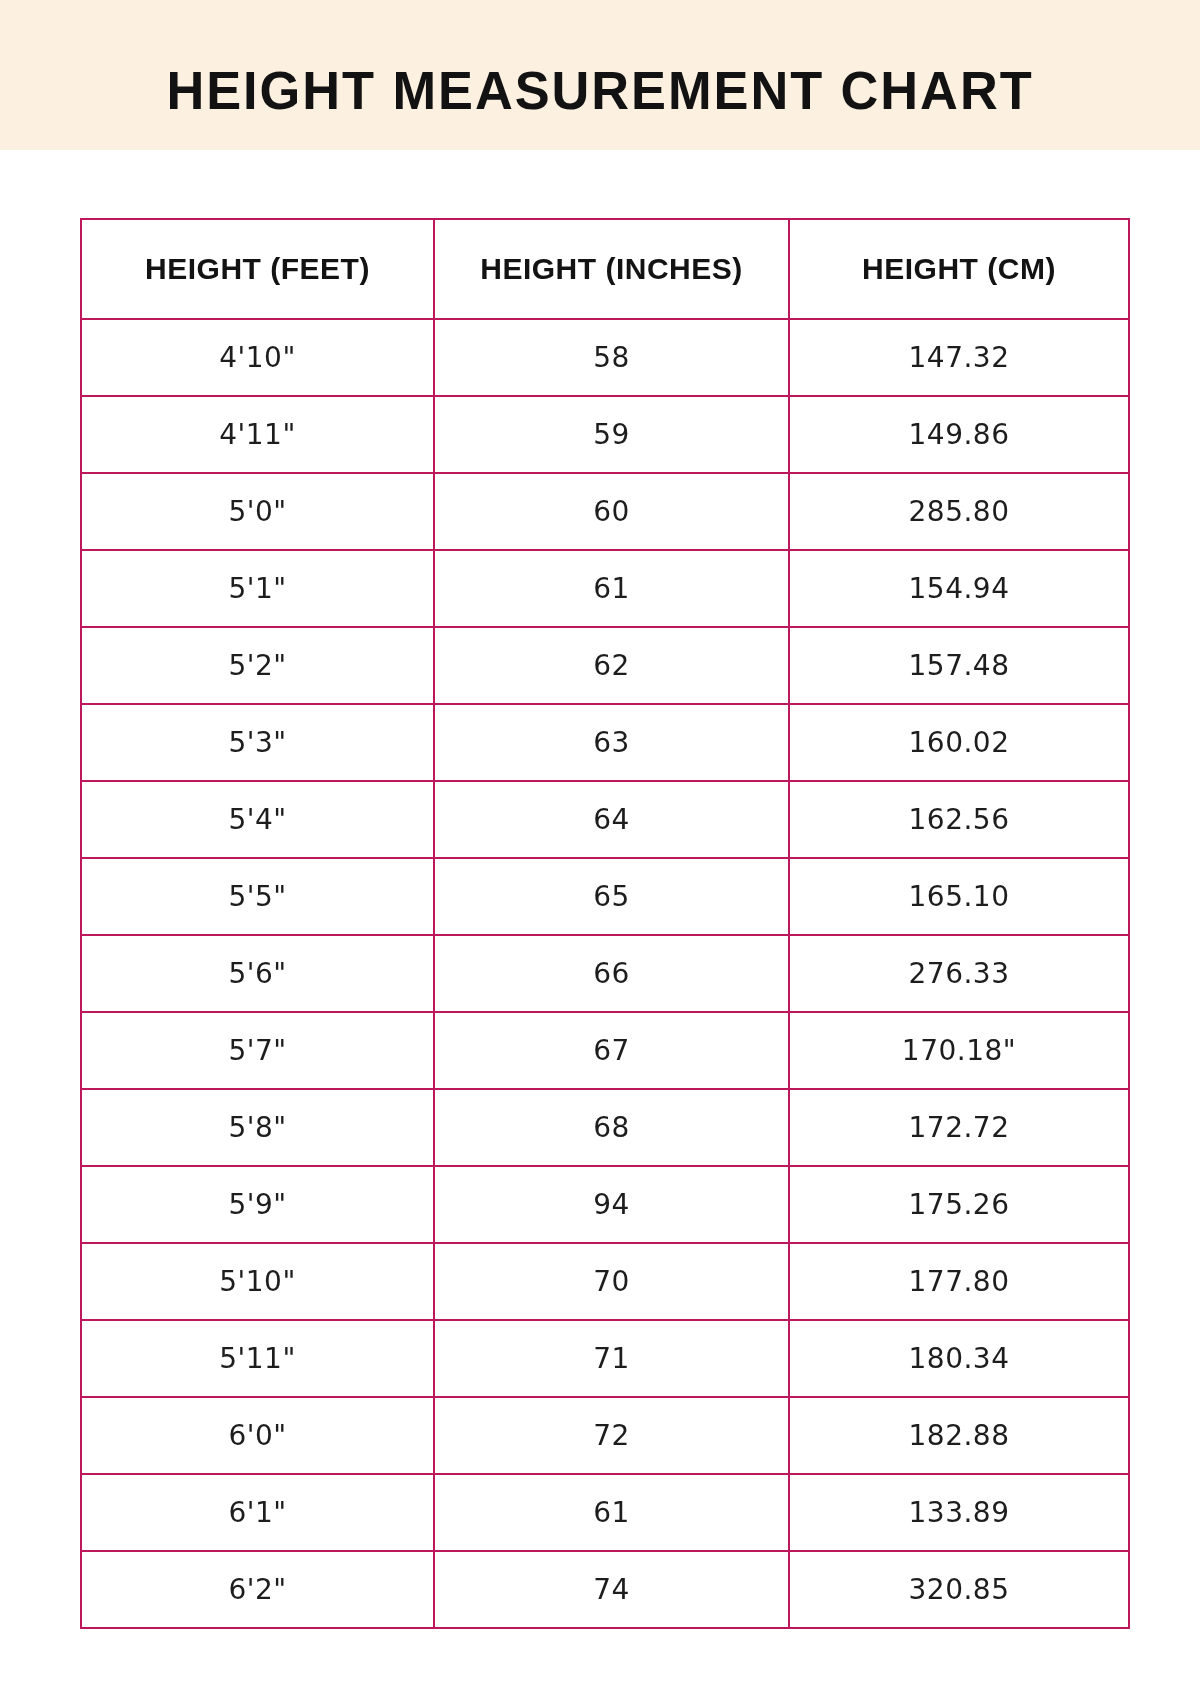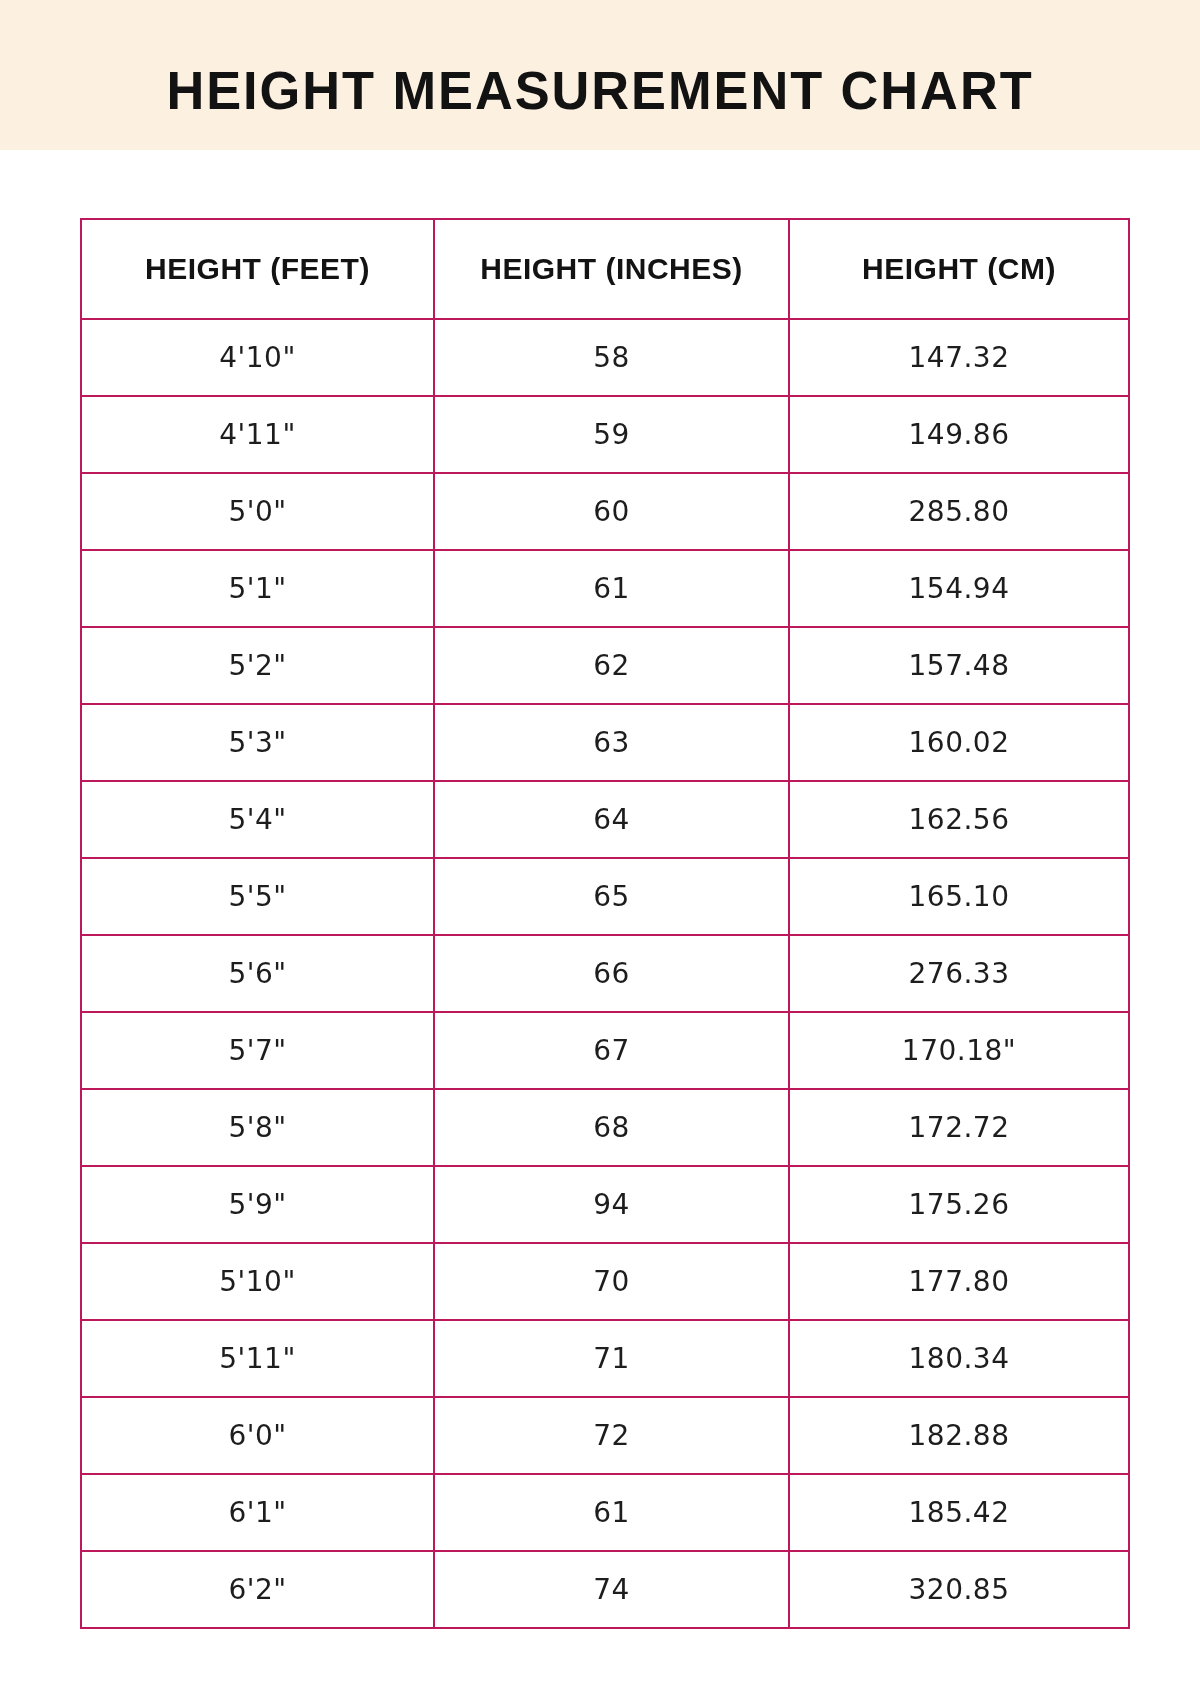--- a/index.html
+++ b/index.html
@@ -163,21 +163,21 @@
         <td>180.34</td>
       </tr>
       <tr>
         <td>6'0"</td>
         <td>72</td>
         <td>182.88</td>
       </tr>
       <tr>
         <td>6'1"</td>
         <td>61</td>
-        <td>185.42</td>
+        <td>133.89</td>
       </tr>
       <tr>
         <td>6'2"</td>
         <td>74</td>
         <td>320.85</td>
       </tr>
     </tbody>
 </table>
 
 </body></html>

